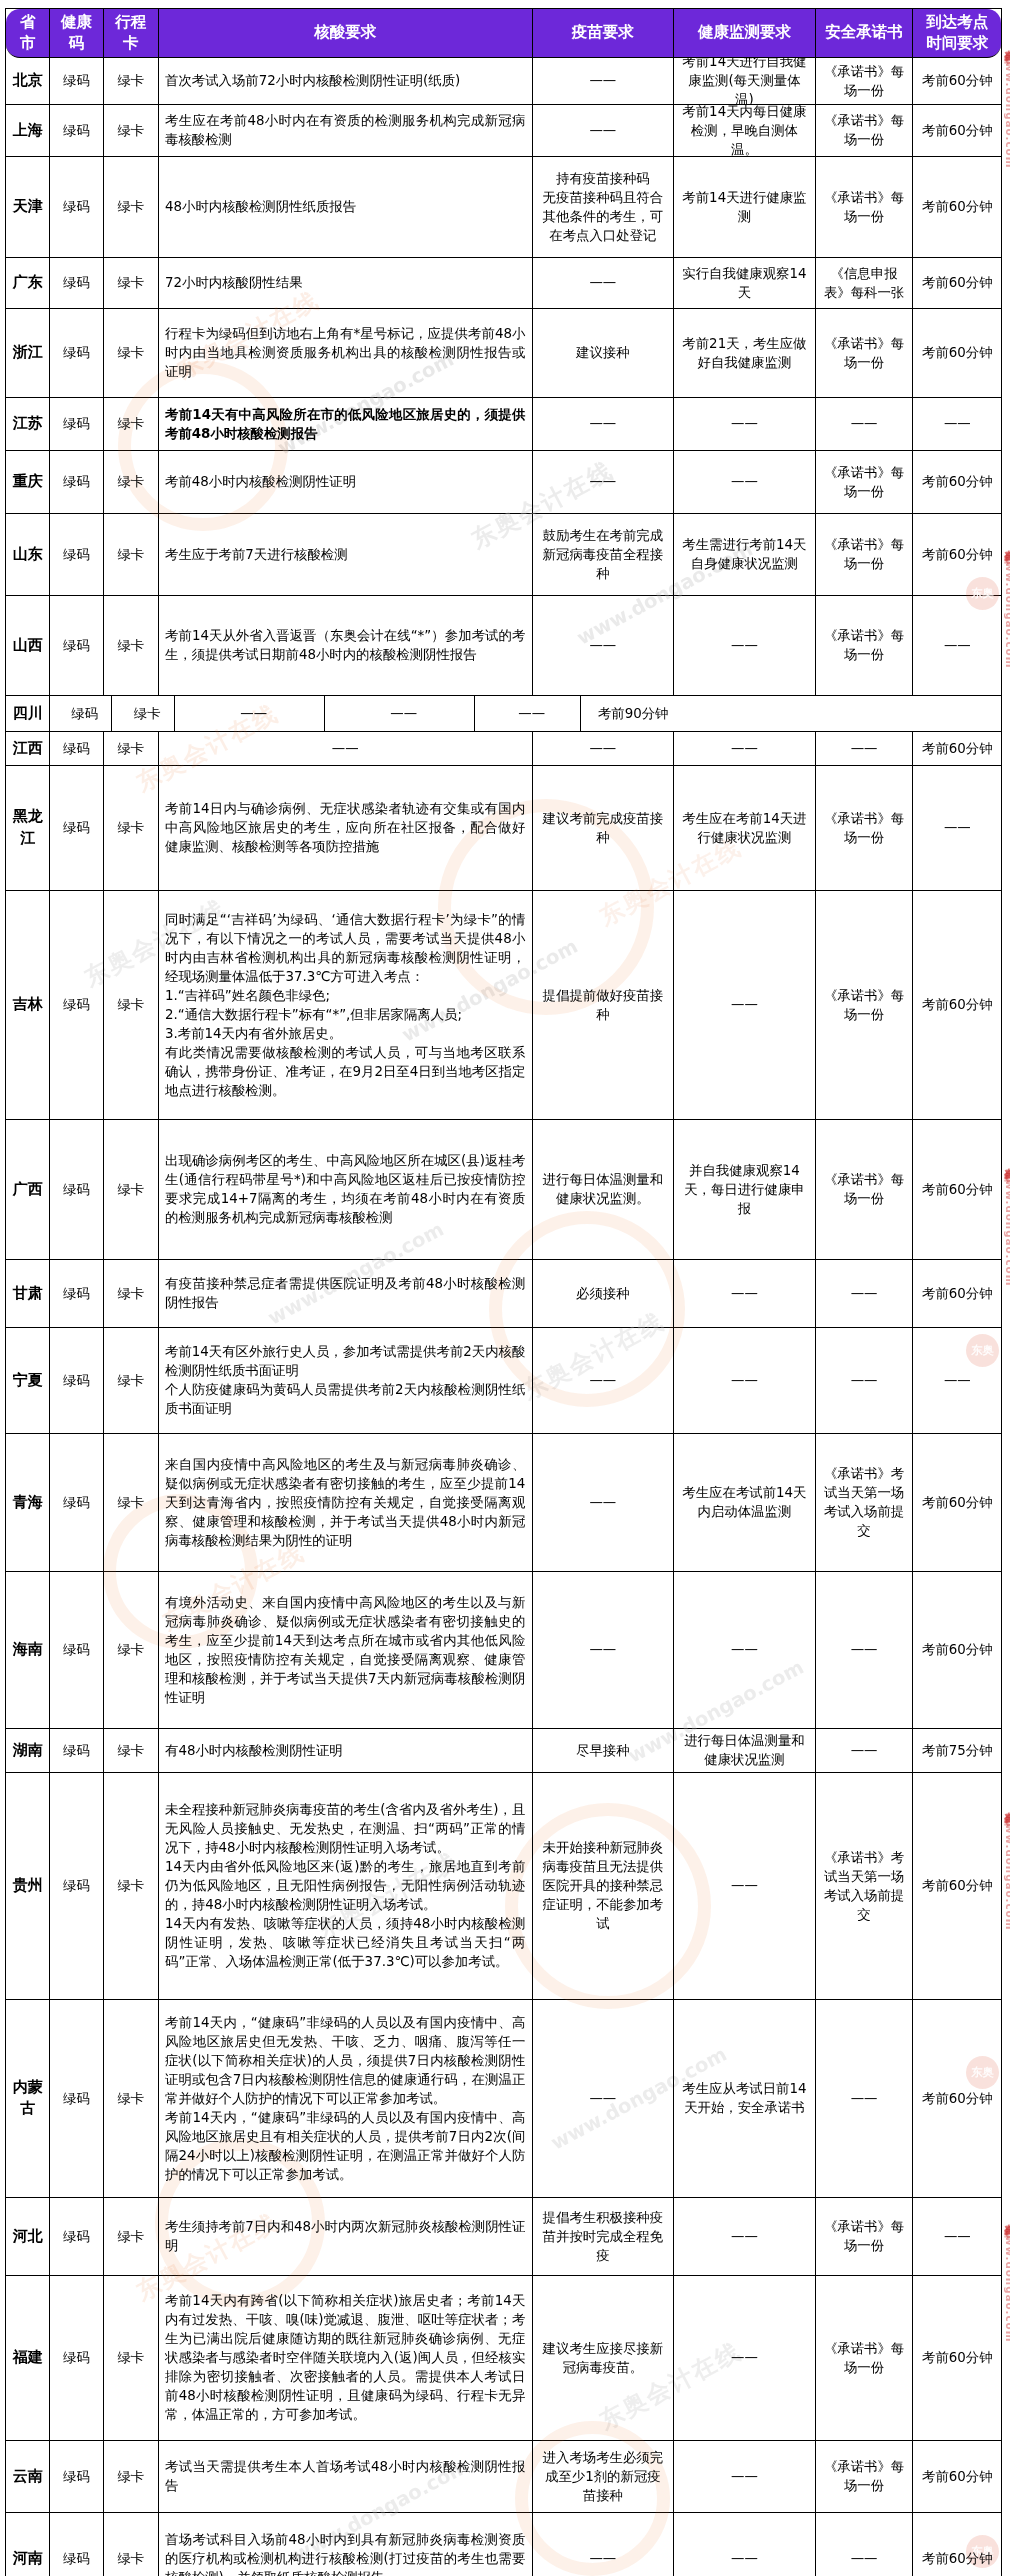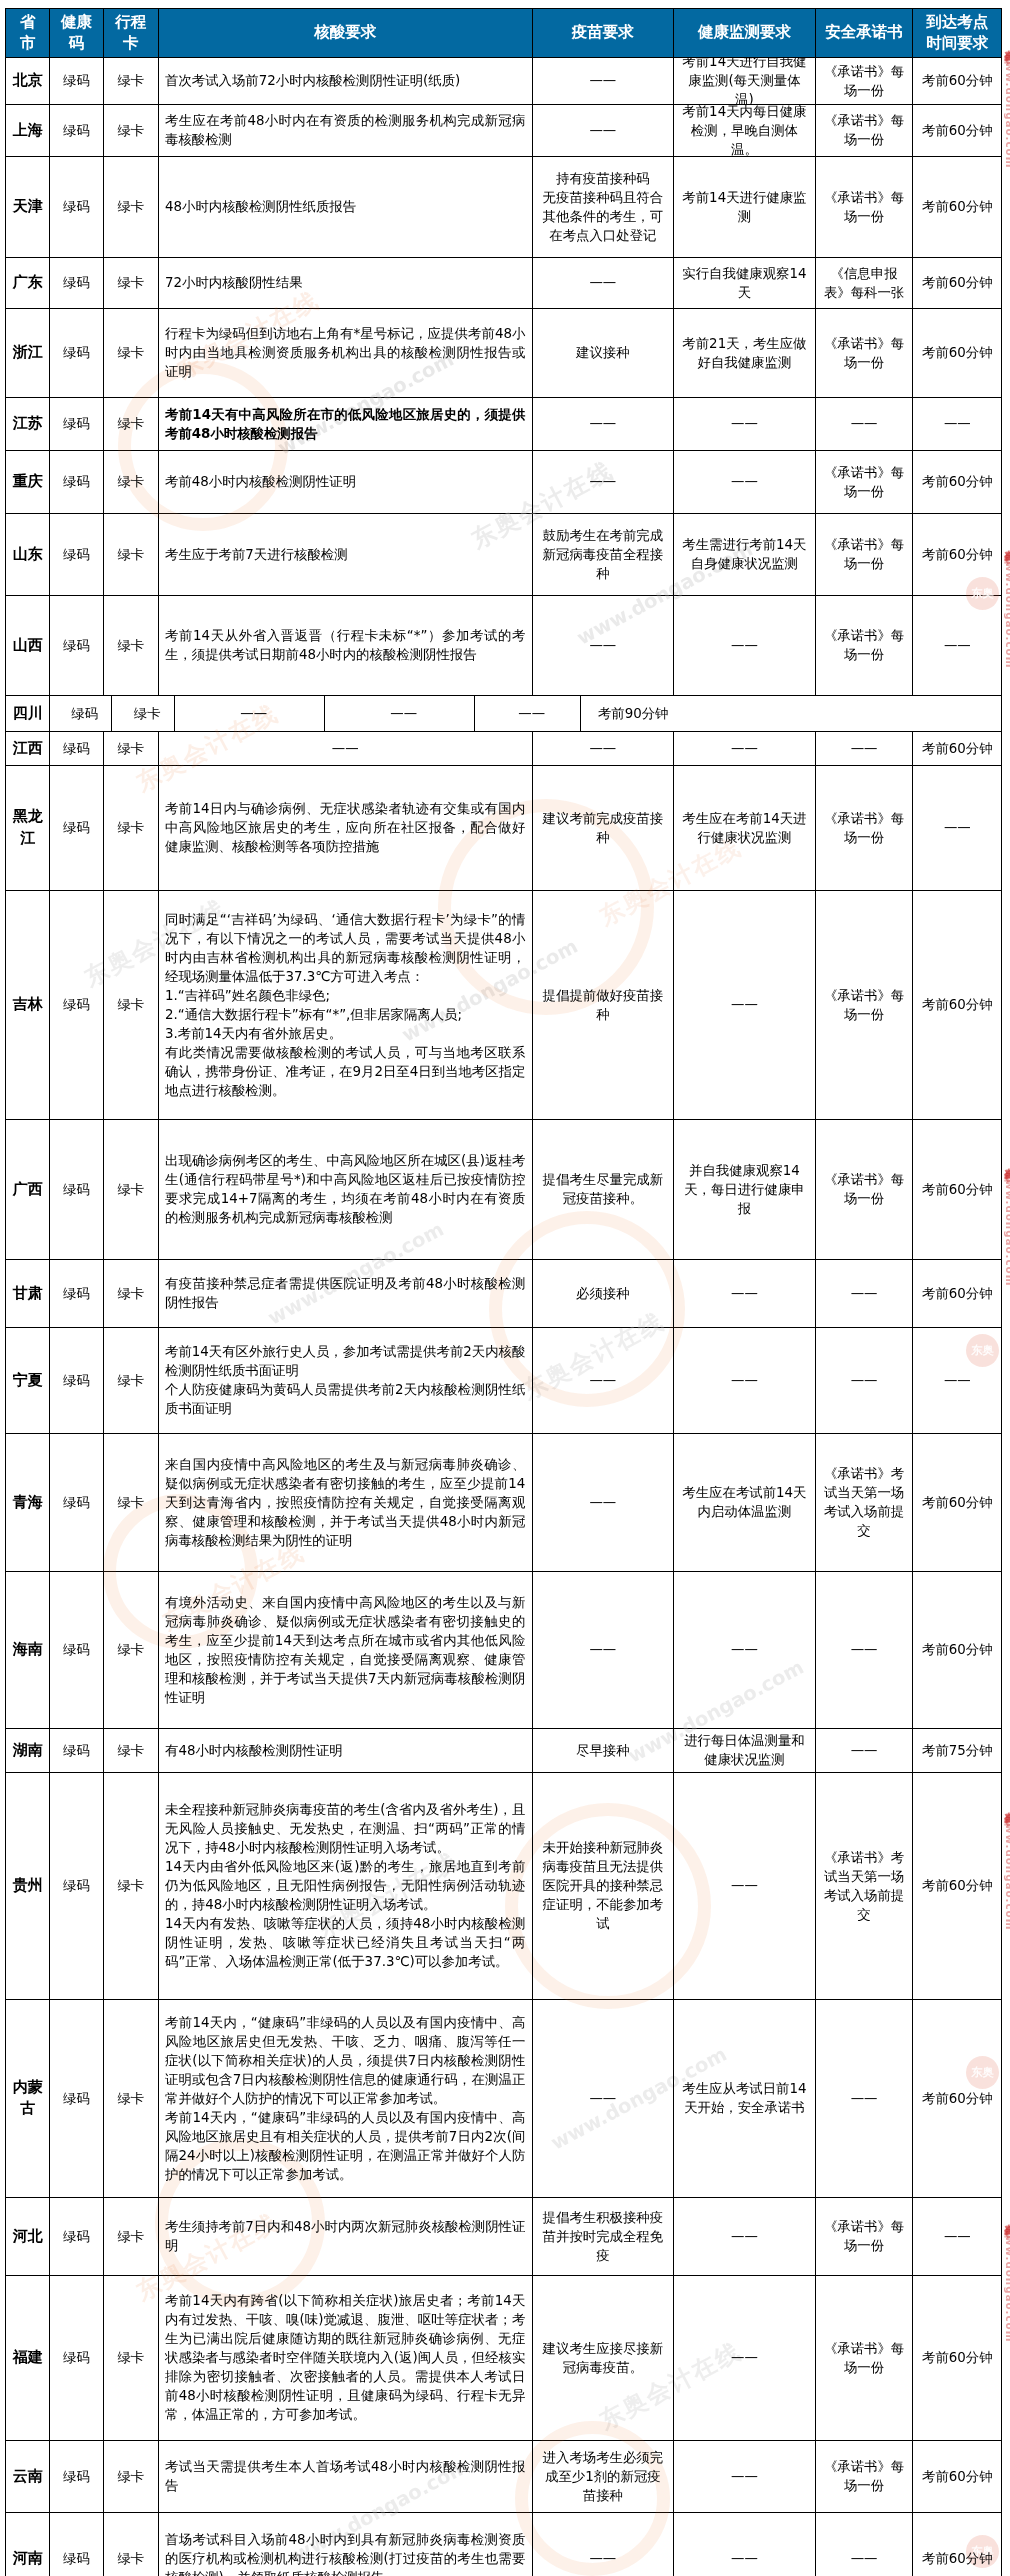--- a/index.html
+++ b/index.html
@@ -15,21 +15,21 @@
   .row{display:flex;border-bottom:1.5px solid #000;box-sizing:border-box;}
   .row:last-child{border-bottom:none;}
   .cell{
     border-right:1px solid #000;box-sizing:border-box;
     display:flex;flex-direction:column;justify-content:center;align-items:center;
     font-size:13.4px;line-height:1.42;padding:4.1px 6.2px;
     word-break:break-all;overflow:hidden;position:relative;z-index:2;
     text-align:center;white-space:pre-line;background:transparent;
   }
   .cell:last-child{border-right:none;}
-  .header-row{background:#0369a1;}
+  .header-row{background:#6d28d9;border-radius:14px;}
   .header-row .cell{
     color:#fff;font-weight:bold;font-size:15.5px;line-height:1.35;
     text-align:center;
   }
   .province{font-weight:bold;font-size:15px;}
   .cell.left{align-items:flex-start;text-align:justify;}
   .wm{position:absolute;z-index:1;pointer-events:none;}
   .wm-text{
     font-size:24px;font-weight:bold;transform:rotate(-28deg);
     white-space:nowrap;letter-spacing:2.1px;
@@ -176,21 +176,21 @@
       <div class="cell left" style="width: 375px;">考生应于考前7天进行核酸检测</div>
       <div class="cell" style="width: 142px;">鼓励考生在考前完成新冠病毒疫苗全程接种</div>
       <div class="cell" style="width: 142px;">考生需进行考前14天自身健康状况监测</div>
       <div class="cell" style="width: 98px;">《承诺书》每场一份</div>
       <div class="cell" style="width: 88px;">考前60分钟</div>
     </div>
     <div class="row" style="height: 100px;">
       <div class="cell province" style="width: 44px;">山西</div>
       <div class="cell" style="width: 54px;">绿码</div>
       <div class="cell" style="width: 55px;">绿卡</div>
-      <div class="cell left" style="width: 375px;">考前14天从外省入晋返晋（行程卡未标“*”）参加考试的考生，须提供考试日期前48小时内的核酸检测阴性报告</div>
+      <div class="cell left" style="width: 375px;">考前14天从外省入晋返晋（东奥会计在线“*”）参加考试的考生，须提供考试日期前48小时内的核酸检测阴性报告</div>
       <div class="cell" style="width: 142px;">——</div>
       <div class="cell" style="width: 142px;">——</div>
       <div class="cell" style="width: 98px;">《承诺书》每场一份</div>
       <div class="cell" style="width: 88px;">——</div>
     </div>
     <div class="row" style="height: 36px; gap: 8px;">
       <div class="cell province" style="width: 44px;">四川</div>
       <div class="cell" style="width: 54px;">绿码</div>
       <div class="cell" style="width: 55px;">绿卡</div>
       <div class="cell" style="width: 142px;">——</div>
@@ -230,21 +230,21 @@
       <div class="cell" style="width: 142px;">提倡提前做好疫苗接种</div>
       <div class="cell" style="width: 142px;">——</div>
       <div class="cell" style="width: 98px;">《承诺书》每场一份</div>
       <div class="cell" style="width: 88px;">考前60分钟</div>
     </div>
     <div class="row" style="height: 140px;">
       <div class="cell province" style="width: 44px;">广西</div>
       <div class="cell" style="width: 54px;">绿码</div>
       <div class="cell" style="width: 55px;">绿卡</div>
       <div class="cell left" style="width: 375px;">出现确诊病例考区的考生、中高风险地区所在城区(县)返桂考生(通信行程码带星号*)和中高风险地区返桂后已按疫情防控要求完成14+7隔离的考生，均须在考前48小时内在有资质的检测服务机构完成新冠病毒核酸检测</div>
-      <div class="cell" style="width: 142px;">提倡考生尽量完成新冠疫苗接种。</div>
+      <div class="cell" style="width: 142px;">进行每日体温测量和健康状况监测。</div>
       <div class="cell" style="width: 142px;">并自我健康观察14天，每日进行健康申报</div>
       <div class="cell" style="width: 98px;">《承诺书》每场一份</div>
       <div class="cell" style="width: 88px;">考前60分钟</div>
     </div>
     <div class="row" style="height: 68px;">
       <div class="cell province" style="width: 44px;">甘肃</div>
       <div class="cell" style="width: 54px;">绿码</div>
       <div class="cell" style="width: 55px;">绿卡</div>
       <div class="cell left" style="width: 375px;">有疫苗接种禁忌症者需提供医院证明及考前48小时核酸检测阴性报告</div>
       <div class="cell" style="width: 142px;">必须接种</div>

